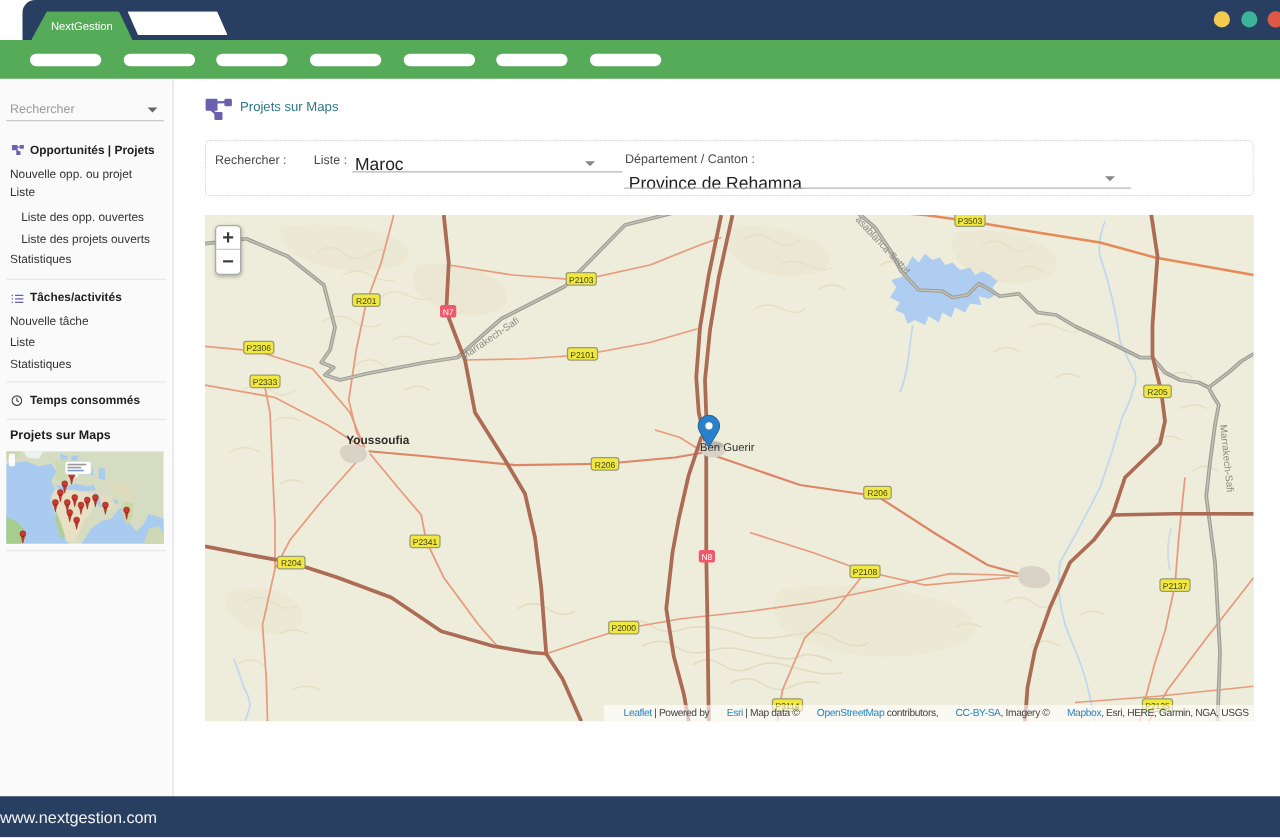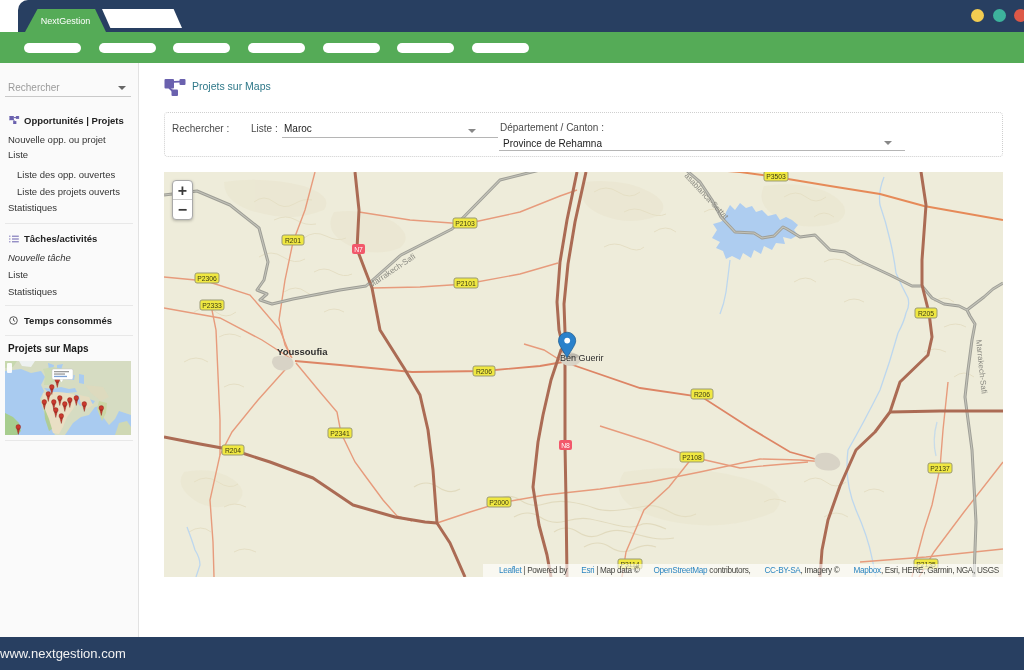--- a/index.html
+++ b/index.html
@@ -22,21 +22,21 @@
 .sideitem.b { font-weight:bold; color:#222; left:24px; }
 .sideitem.ind { left:17px; }
 .sdiv { position:absolute; left:5px; width:128px; border-top:1px solid #e8e8e8; }
 .scaret { position:absolute; width:0; height:0; border-left:4px solid transparent; border-right:4px solid transparent; border-top:4px solid #666; }
 
 
 .main { position:absolute; left:140px; top:62px; width:884px; height:575px; background:#fff; }
 .htitle { position:absolute; left:52px; top:18px; font-size:10.5px; color:#2e7889; }
 .panel { position:absolute; left:24px; top:50px; width:839px; height:45px; border:1px dotted #cfcfcf; border-radius:4px; }
 .plabel { position:absolute; font-size:10px; color:#4a4a4a; white-space:nowrap; }
-.pvalue { position:absolute; font-size:10px; color:#222; white-space:nowrap; }
+.pvalue { position:absolute; font-size:14px; color:#222; white-space:nowrap; }
 .uline { position:absolute; border-bottom:1px solid #b5b5b5; }
 .pcaret { position:absolute; width:0; height:0; border-left:4px solid transparent; border-right:4px solid transparent; border-top:4px solid #888; }
 
 .mapbox { position:absolute; left:24px; top:110px; width:839px; height:405px; background:#eeecda; overflow:hidden; }
 .zoomctl { position:absolute; left:8px; top:8px; width:21px; border:1px solid #a9a9a9; border-radius:4px; background:#fff; box-shadow:0 1px 3px rgba(0,0,0,0.25); }
 .zbtn { width:19px; height:19px; text-align:center; font-size:16px; font-weight:bold; color:#3a3a3a; line-height:19px; }
 .zbtn.top { border-bottom:1px solid #ccc; }
 .attrib { position:absolute; right:0; bottom:0; height:13px; background:rgba(255,255,255,0.62); font-size:8.2px; color:#454540; padding:0 4px; line-height:13px; white-space:nowrap; letter-spacing:-0.3px;}
 .attrib a { color:#2d86c0; text-decoration:none;padding-left:12px; }
 
@@ -84,21 +84,21 @@
     <div class="sideitem" style="top:140px;">Statistiques</div>
     <div class="sdiv" style="top:161px;"></div>
 
     <svg style="position:absolute; left:9px; top:173px;" width="10" height="8" viewBox="0 0 24 20">
       <g stroke="#6a61ae" stroke-width="2.5" fill="none">
         <path d="M7 3 H24 M7 10 H24 M7 17 H24"></path>
         <path d="M0 3 H3 M0 10 H3 M0 17 H3"></path>
       </g>
     </svg>
     <div class="sideitem b" style="top:170.5px;">Tâches/activités</div>
-    <div class="sideitem" style="top:189.7px;font-style:italic;">Nouvelle tâche</div>
+    <div class="sideitem" style="top:189.7px;">Nouvelle tâche</div>
     <div class="sideitem" style="top:207px;">Liste</div>
     <div class="sideitem" style="top:224px;">Statistiques</div>
     <div class="sdiv" style="top:242.5px;"></div>
 
     <svg style="position:absolute; left:9px; top:254px;" width="9" height="9" viewBox="0 0 20 20">
       <circle cx="10" cy="10" r="8.5" fill="none" stroke="#444" stroke-width="2"></circle>
       <path d="M10 5 V10 L13.5 12" stroke="#444" stroke-width="2" fill="none"></path>
     </svg>
     <div class="sideitem b" style="top:253px;">Temps consommés</div>
     <div class="sdiv" style="top:272.8px;"></div>

